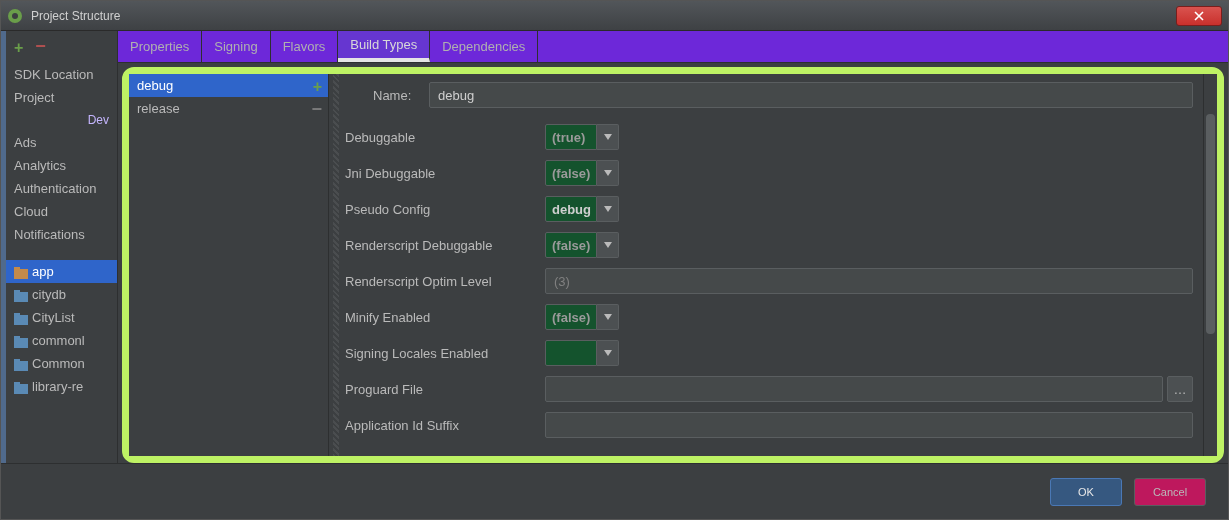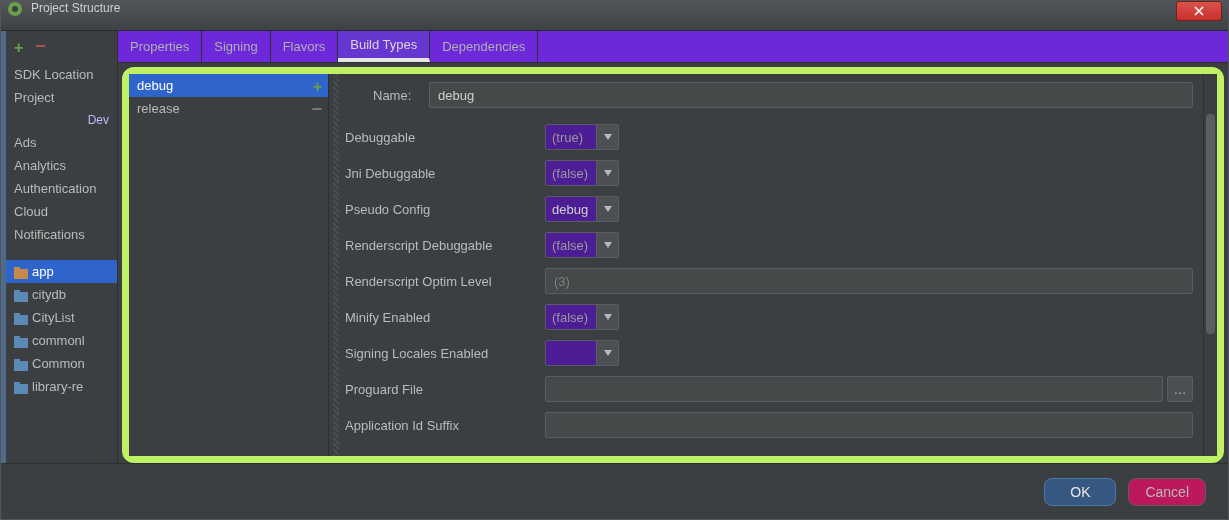--- a/index.html
+++ b/index.html
@@ -1,19 +1,19 @@
 <!DOCTYPE html>
 <html><head>
 <meta charset="utf-8">
 <style>
 * { box-sizing: border-box; margin: 0; padding: 0; font-family: "Segoe UI", Arial, sans-serif; }
 html, body { width: 1229px; height: 520px; background: #2b2b2b; overflow: hidden; }
 
 .window { width: 1229px; height: 520px; background: #3c3f41; border: 1px solid #555; display: flex; flex-direction: column; }
-.titlebar { height: 30px; background: linear-gradient(#52565a, #3e4144); display: flex; align-items: flex-start; padding: 0 6px; border-bottom: 1px solid #2a2a2a; }
+.titlebar { height: 30px; background: linear-gradient(#52565a, #3e4144); display: flex; align-items: center; padding: 0 6px; border-bottom: 1px solid #2a2a2a; }
 .titlebar .app-icon { width: 16px; height: 16px; margin-right: 8px; }
 .titlebar .title { color: #d0d0d0; font-size: 12px; flex: 1; }
 .titlebar .close { width: 46px; height: 20px; background: linear-gradient(#d9534f,#c9302c); border-radius: 3px; display:flex; align-items:center; justify-content:center; border:1px solid #7a1e1c; }
 .titlebar .close svg { width:12px; height:12px; }
 
 .body { flex:1; display:flex; background:#3c3f41; min-height:0; }
 .left-strip { width:5px; background:#506a8c; }
 
 .sidebar { width:112px; background:#3c3f41; padding-top:6px; border-right:1px solid #2d2f30; display:flex; flex-direction:column; }
 .sidebar-top { display:flex; gap:12px; padding:2px 8px 6px 8px; }
@@ -38,31 +38,31 @@
 
 .form { flex:1; padding:8px 10px 0 12px; overflow:hidden; position:relative; border-left:4px solid #3c3f41; }
 .gutter { position:absolute; left:0; top:0; bottom:0; width:6px; background:repeating-linear-gradient(45deg,#4a4d4f,#4a4d4f 2px,#3c3f41 2px,#3c3f41 4px); }
 .form-row { display:flex; align-items:center; margin-bottom:10px; }
 .form-row.wide { margin-bottom:16px; }
 .form-label { width:200px; color:#bababa; font-size:13px; }
 .form-label.short { width:56px;margin-left:28px; }
 .text-input { flex:1; height:26px; background:#45494a; border:1px solid #5a5e60; color:#cfcfcf; padding:0 8px; font-size:13px; border-radius:2px; }
 .text-input::placeholder { color:#808080; }
 .combo { display:flex; }
-.combo-body { width:52px; height:26px; background:#4c1d95; border:1px solid #5a5e60; color:#9a9a9a; padding:0 6px; font-size:13px; display:flex; align-items:center; border-radius:2px 0 0 2px; }
+.combo-body { width:52px; height:26px; background:#14532d; border:1px solid #5a5e60; color:#9a9a9a; padding:0 6px; font-size:13px; display:flex; align-items:center; border-radius:2px 0 0 2px;font-weight:bold; }
 .combo-body.filled { color:#cfcfcf; }
 .combo-btn { width:22px; height:26px; background:#4c5052; border:1px solid #5a5e60; border-left:none; display:flex; align-items:center; justify-content:center; cursor:pointer; border-radius:0 2px 2px 0; }
 .combo-btn svg { width:8px; height:6px; }
 .browse-btn { width:26px; height:26px; background:#4c5052; border:1px solid #5a5e60; margin-left:4px; display:flex; align-items:center; justify-content:center; cursor:pointer; color:#bababa; font-size:13px; border-radius:2px; }
 
 .right-scroll { width:14px; background:#3c3f41; border-left:1px solid #2d2f30; position:relative; }
 .right-scroll .thumb { position:absolute; left:2px; right:2px; top:40px; height:220px; background:#5a5e60; border-radius:4px; }
 
 .footer { height:56px; border-top:1px solid #2d2f30; display:flex; justify-content:flex-end; align-items:center; padding:0 22px; gap:12px; background:#3c3f41; }
-.btn { min-width:72px; height:28px; padding:0 16px; font-size:14px; border-radius:8px; cursor:pointer; display:flex; align-items:center; justify-content:center; }
+.btn { min-width:72px; height:28px; padding:0 16px; font-size:11px; border-radius:3px; cursor:pointer; display:flex; align-items:center; justify-content:center; }
 .btn-primary { background:#365880; border:1px solid #4a78b5; color:#e8e8e8; }
 .btn-secondary { background:#be185d; border:1px solid #5a5e60; color:#bababa; }
 
 svg { display:block; }
 </style>
 </head>
 <body>
 
 <div class="window">
 

